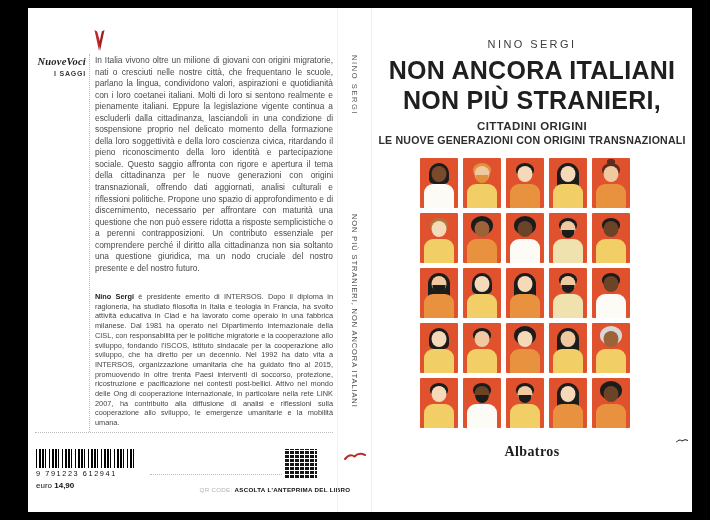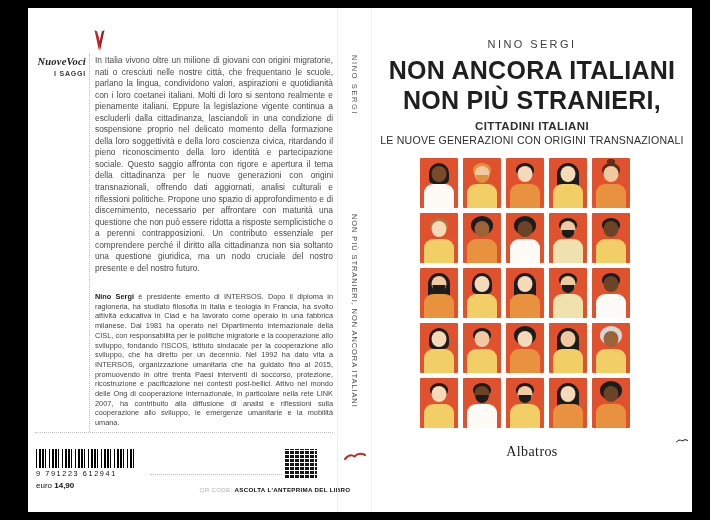--- a/index.html
+++ b/index.html
@@ -48,39 +48,39 @@
 
   
   .front{position:absolute;left:344px;top:0;width:320px;height:504px;}
   .f-author{position:absolute;top:30px;width:100%;text-align:center;font-size:11px;
             letter-spacing:2.4px;color:#3d3d3d;}
   .f-title{position:absolute;top:47px;width:100%;text-align:center;font-size:25px;
            font-weight:bold;letter-spacing:.3px;line-height:30px;color:#1f1f1f;}
   .f-sub1{position:absolute;top:112px;width:100%;text-align:center;font-size:11.5px;
           font-weight:bold;letter-spacing:.4px;color:#2e2e2e;}
   .f-sub2{position:absolute;top:126px;width:100%;text-align:center;font-size:10.6px;
-          font-weight:normal;letter-spacing:.2px;color:#2e2e2e;}
+          font-weight:bold;letter-spacing:.2px;color:#2e2e2e;}
   .grid{position:absolute;left:48px;top:150px;width:210px;display:grid;
         grid-template-columns:repeat(5,38px);grid-auto-rows:50px;gap:5px;}
   .tile{position:relative;overflow:hidden;border-radius:1px;}
   .tile div{position:absolute;left:50%;transform:translateX(-50%);}
   .hair{z-index:1;}
   .hair.short{width:18px;height:13px;top:5px;border-radius:50% 50% 40% 40%;}
   .hair.bob{width:20px;height:21px;top:5px;border-radius:10px 10px 5px 5px;}
   .hair.long{width:22px;height:33px;top:5px;border-radius:11px 11px 4px 4px;}
   .hair.afro{width:22px;height:19px;top:3px;border-radius:50%;}
   .bun{width:8px;height:6px;top:1px;border-radius:50%;z-index:1;}
   .head{width:15px;height:16px;top:8px;border-radius:50%;z-index:2;
         background-image:radial-gradient(1.5px 1.5px at 34% 48%,#222 90%,transparent 100%),
                          radial-gradient(1.5px 1.5px at 66% 48%,#222 90%,transparent 100%);}
   .beard{width:13px;height:8px;top:17px;border-radius:0 0 7px 7px;z-index:4;}
   .torso{width:30px;height:26px;top:26px;border-radius:9px 9px 0 0;z-index:3;}
   .publisher{position:absolute;top:434px;width:100%;text-align:center;}
   .publisher .wordmark{position:relative;display:inline-block;
-        font-family:"Liberation Serif",serif;font-weight:normal;font-size:14px;
+        font-family:"Liberation Serif",serif;font-weight:bold;font-size:14px;
         letter-spacing:.4px;color:#1c1c1c;}
   .publisher svg{position:absolute;top:-4px;right:4px;}
 </style>
 </head>
 <body>
 
 <div class="page">
 
   <div class="back">
     <div class="mark-logo">
@@ -117,21 +117,21 @@
       </svg>
     </div>
   </div>
 
   <div class="front">
     <div class="f-author">NINO SERGI</div>
     <div class="f-title">
       <div>NON ANCORA ITALIANI</div>
       <div>NON PIÙ STRANIERI,</div>
     </div>
-    <div class="f-sub1">CITTADINI ITALIANI</div>
+    <div class="f-sub1">CITTADINI ORIGINI</div>
     <div class="f-sub2">LE NUOVE GENERAZIONI CON ORIGINI TRANSNAZIONALI</div>
 
     <div class="grid">
         <div class="tile" style="background: rgb(224, 81, 46);">
           <div class="hair bob" style="background: rgb(28, 28, 28);"></div>
           <div class="head" style="background: rgb(122, 74, 43);"></div>
           <div class="torso" style="background: rgb(253, 251, 245);"></div>
         </div>
         <div class="tile" style="background: rgb(224, 81, 46);">
           <div class="hair short" style="background: rgb(224, 145, 60);"></div>

